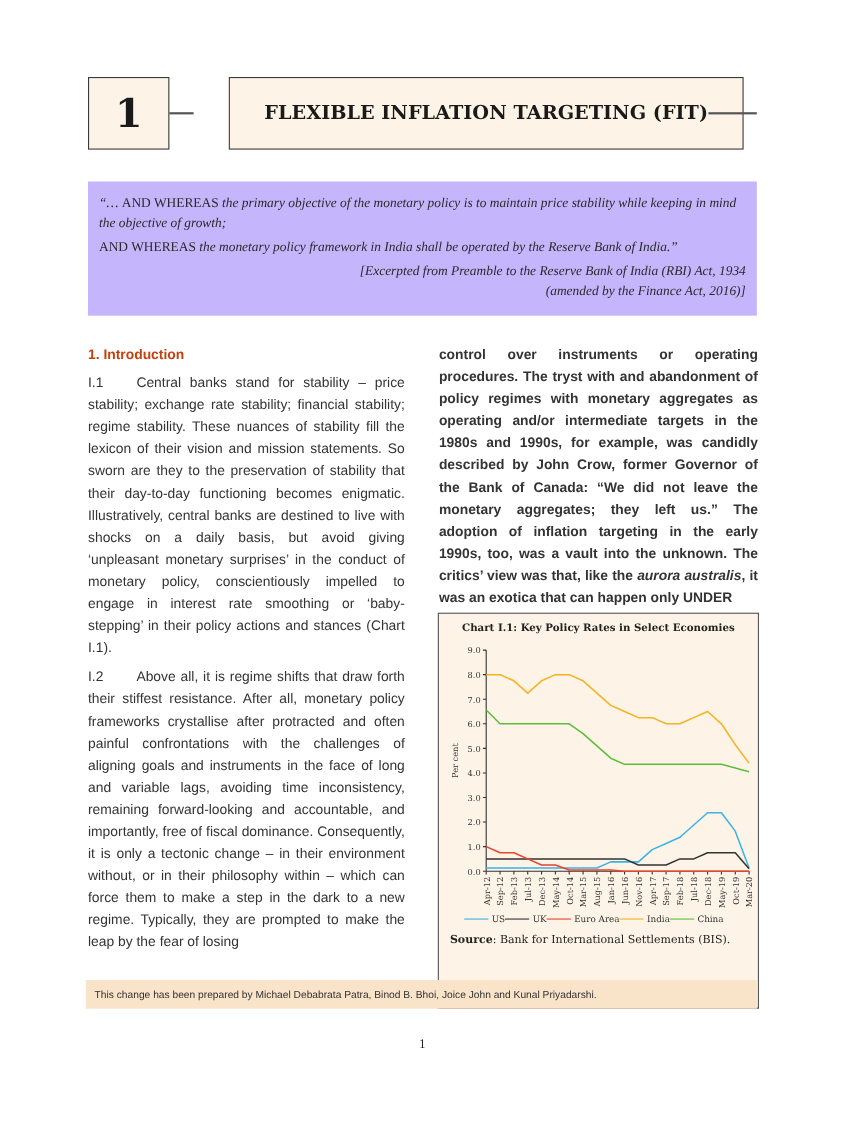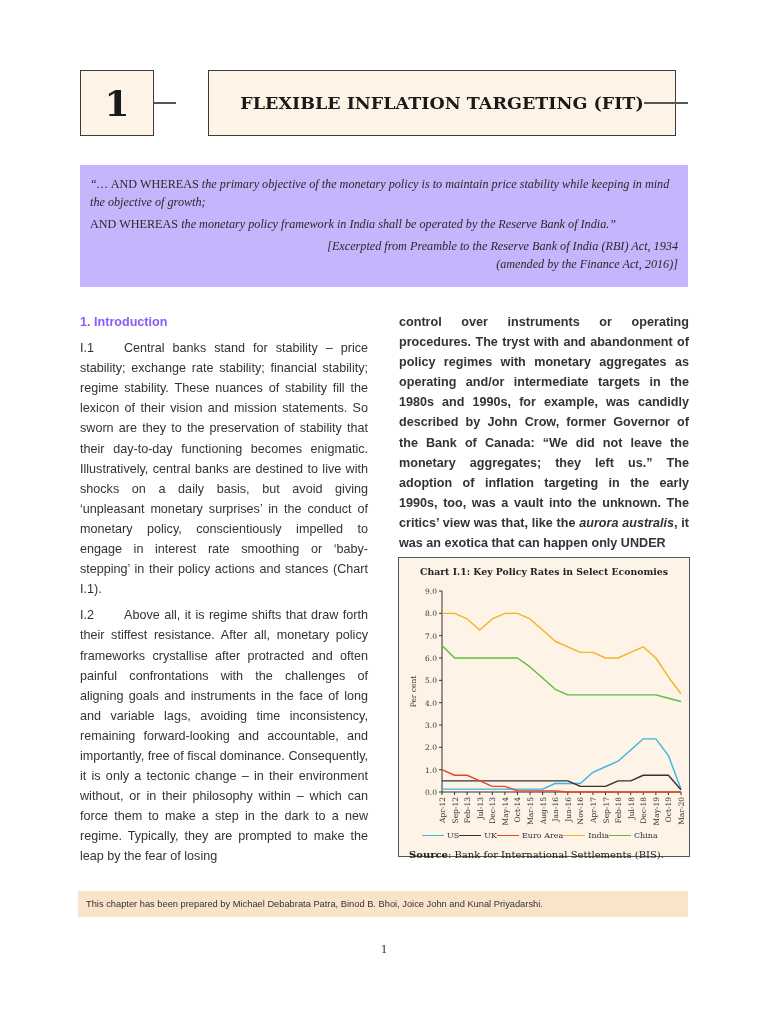--- a/index.html
+++ b/index.html
@@ -9,23 +9,23 @@
   .title-box { position:absolute; left:176px; top:70px; width:468px; height:66px; background:#fdf3e6; border:1.5px solid #3a3a3a; box-sizing:border-box; display:flex; align-items:center; justify-content:center; text-align:center; font-family:"DejaVu Serif", serif; font-weight:bold; font-size:17.5px; line-height:25px; color:#1a1a1a; padding:0 10px;margin-left:32px; }
   .conn2 { position:absolute; left:644px; top:102px; width:44px; height:1.5px; background:#555; }
   .quote-box { position:absolute; left:80px; top:165px; width:608px; height:122px; background:#c4b5fd; box-sizing:border-box; padding:10px 10px 0 10px; font-family:"Liberation Serif", serif; font-style:italic; font-size:12.2px; line-height:18px; color:#2a2a2a; }
   .quote-box p { margin:0 0 4px 0; }
   .quote-box .caps { font-style:italic; }
   .quote-box .src { text-align:right; margin:0; }
   .col { position:absolute; font-size:12.6px; line-height:20.1px; color:#333; text-align:justify; }
   .col p { margin:0 0 6px 0; }
   .col-left { left:80px; top:312px; width:288px; }
   .col-right { left:399px; top:312px; width:290px;font-weight:bold; }
-  .sec-head { font-weight:bold; margin:0 0 6px 0 !important; color:#8b5cf6; }
+  .sec-head { font-weight:bold; margin:0 0 6px 0 !important; color:#c2410c; }
   .pnum { display:inline-block; width:44px; }
-  .chart-frame { position:absolute; left:398px; top:557px; width:292px; height:300px; background:#fdf3e6; border:1.5px solid #555; box-sizing:border-box; }
+  .chart-frame { position:absolute; left:398px; top:557px; width:292px; height:360px; background:#fdf3e6; border:1.5px solid #555; box-sizing:border-box; }
   .chart-title { position:absolute; left:0; right:0; top:8px; text-align:center; font-family:"DejaVu Serif", serif; font-weight:bold; font-size:9.3px; color:#222; }
   .chart-svg { position:absolute; left:0; top:0; }
   .legend { position:absolute; left:23px; top:273px; width:270px; display:flex; font-family:"DejaVu Serif", serif; font-size:8px; color:#333; }
   .legend-item { display:flex; align-items:center; gap:3px; }
   .legend-swatch { display:inline-block; width:22px; height:1.5px; }
   .chart-source { position:absolute; left:10px; top:291px; font-family:"DejaVu Serif", serif; font-size:10px; color:#222; }
   .chart-source b { font-weight:bold; }
   .credit-box { position:absolute; left:78px; top:891px; width:610px; height:26px; background:#f9e3c9; box-sizing:border-box; padding:0 8px; display:flex; align-items:center; font-size:9.3px; color:#333; }
   .page-number { position:absolute; left:0; right:0; top:942px; text-align:center; font-family:"Liberation Serif", serif; font-size:12px; color:#222; }
 </style>
@@ -148,14 +148,14 @@
         <span>India</span>
       </span>
       <span class="legend-item">
         <span class="legend-swatch" style="background: rgb(92, 191, 60);"></span>
         <span>China</span>
       </span>
     </div>
   <div class="chart-source"><b>Source</b><span>: Bank for International Settlements (BIS).</span></div>
 </div>
 
-<div class="credit-box">This chapter has been prepared by  Michael Debabrata Patra, Binod B. Bhoi, Joice John and Kunal Priyadarshi.</div>
+<div class="credit-box">This change has been prepared by  Michael Debabrata Patra, Binod B. Bhoi, Joice John and Kunal Priyadarshi.</div>
 <div class="page-number">1</div>
 
 </body></html>

